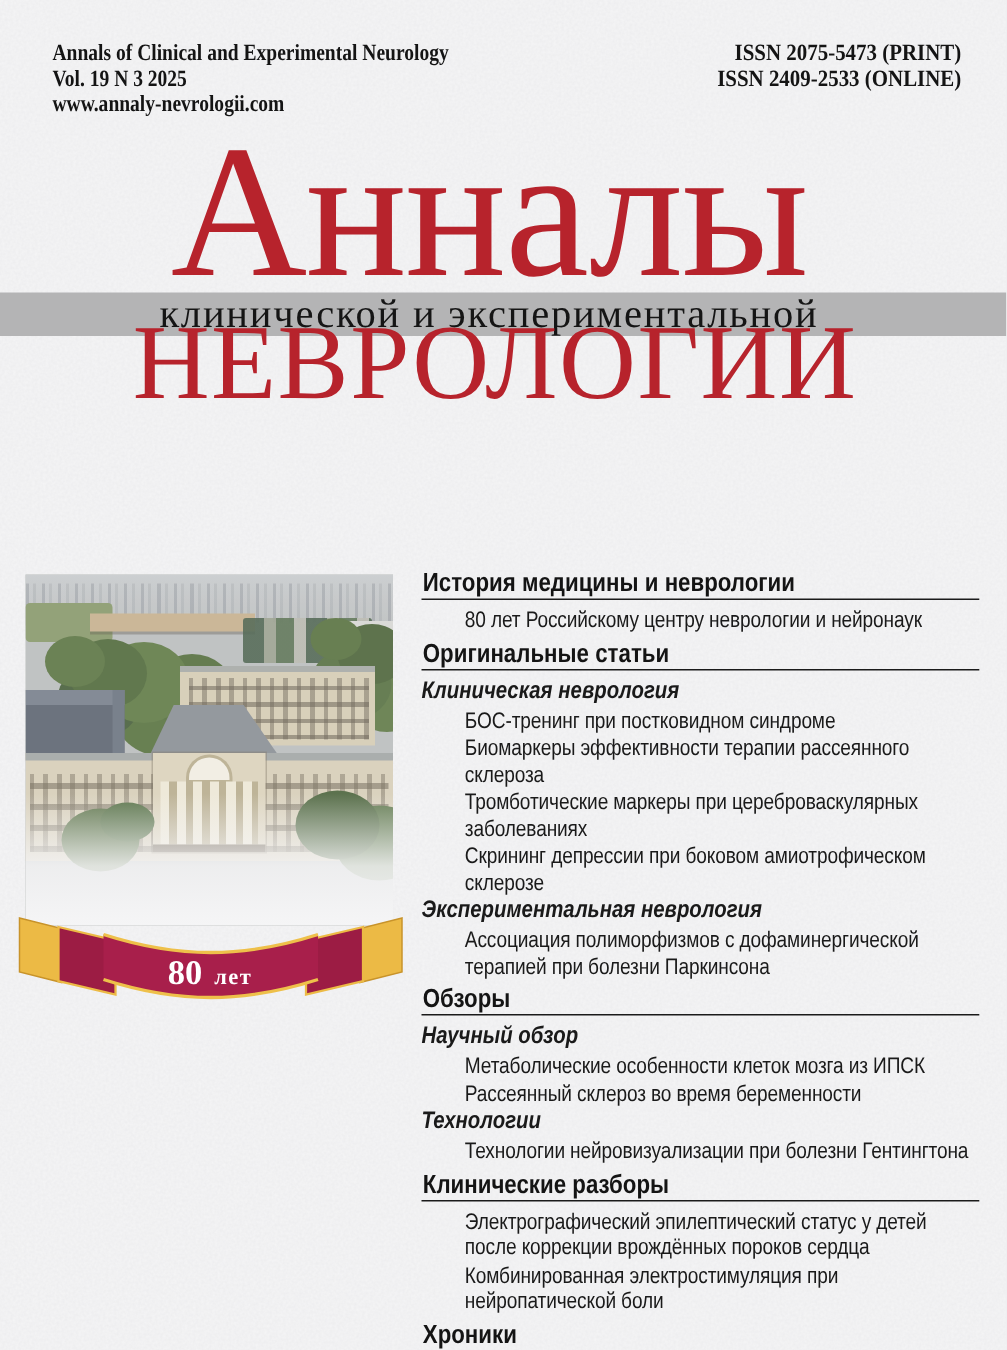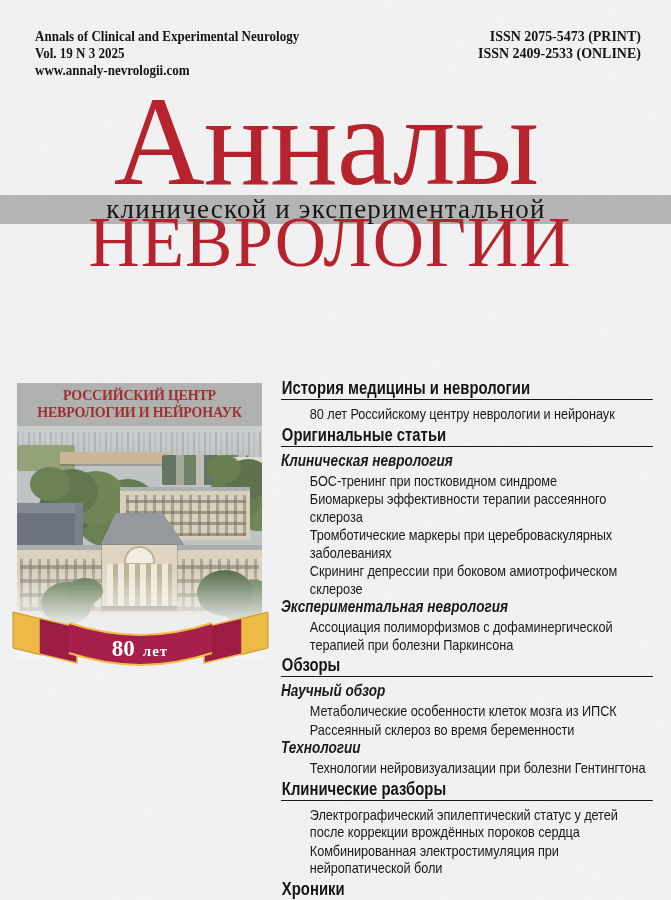--- a/index.html
+++ b/index.html
@@ -112,24 +112,20 @@
     <div>ISSN 2075-5473 (PRINT)</div>
     <div>ISSN 2409-2533 (ONLINE)</div>
   </div>
 
   <div class="layer t-annals">Анналы</div>
   <div class="layer t-bar"></div>
   <div class="layer t-bar-text">клинической и экспериментальной</div>
   <div class="layer t-neuro">НЕВРОЛОГИИ</div>
 
   <div class="layer panel">
-    <div class="band">
-      <div>РОССИЙСКИЙ ЦЕНТР</div>
-      <div>НЕВРОЛОГИИ И НЕЙРОНАУК</div>
-    </div>
     <div class="photo">
       <div class="ph sky"></div>
       <div class="ph distant"></div>
       <div class="ph field"></div>
       <div class="ph midbuild"></div>
       <div class="ph cottages"></div>
       <div class="ph whitebuild"></div>
       <div class="ph trees-main"></div>
       <div class="ph trees-right"></div>
       <div class="ph cream">

